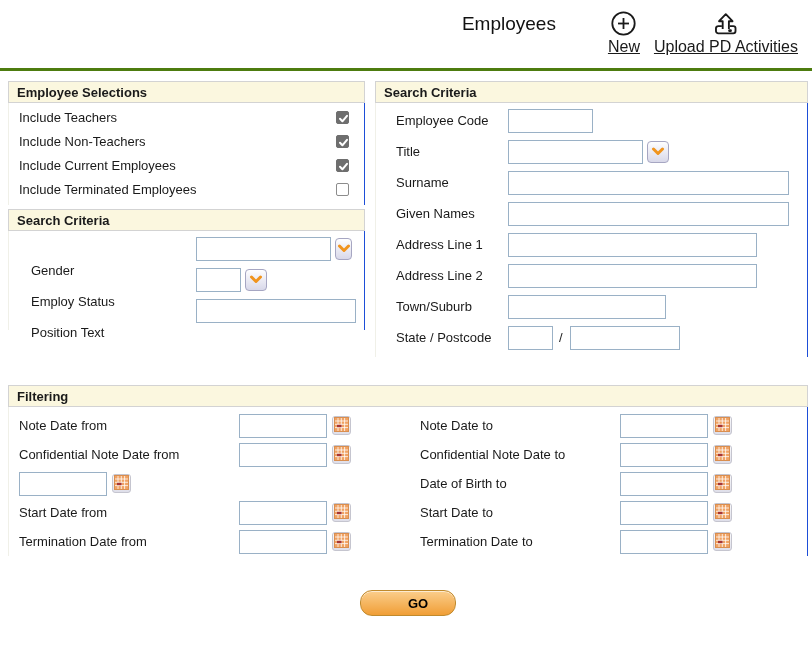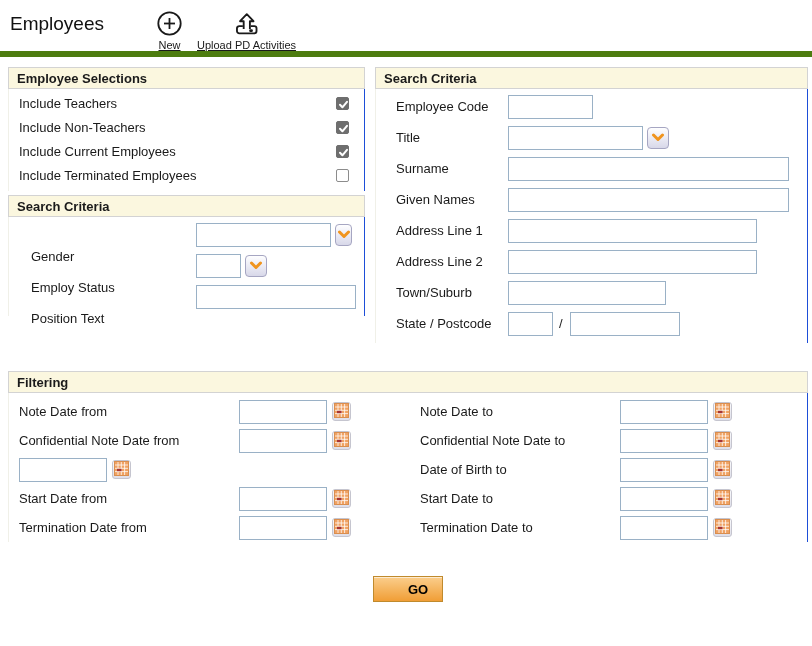--- a/index.html
+++ b/index.html
@@ -3,25 +3,25 @@
 <meta charset="utf-8">
 <style>
   * { box-sizing: border-box; }
   html,body { margin:0; padding:0; background:#fff; }
   body {
     width:812px; height:646px;
     font-family:"Liberation Sans", sans-serif;
     font-size:13px; color:#1a1a1a;
   }
   
-  .topbar { display:flex; align-items:flex-start; height:57px; padding:6px 0 0 10px; border-bottom:6px solid #4d7c0f; }
+  .topbar { display:flex; align-items:flex-start; height:71px; padding:6px 0 0 10px; border-bottom:3px solid #4d7c0f;justify-content:flex-end; }
   .page-title { font-size:19px; padding-top:7px; width:146px; color:#111; }
   .tool { text-align:center; margin-right:14px; cursor:pointer; }
   .tool .icon-slot { height:31px; display:flex; align-items:flex-end; justify-content:center; }
-  .tool-link { font-size:11px; color:#1a1a1a; text-decoration:underline; white-space:nowrap; display:inline-block; margin-top:1px; }
+  .tool-link { font-size:16px; color:#1a1a1a; text-decoration:underline; white-space:nowrap; display:inline-block; margin-top:1px; }
   
   .content { padding:10px 4px 0 8px; }
   .cols { display:flex; gap:10px; align-items:flex-start; }
   .col-left  { width:357px; }
   .col-right { width:433px; }
   .sec-header { background:#fbf7df; border:1px solid #d3d3d3; font-weight:bold; font-size:13px; height:22px; line-height:16px; padding:3px 8px; }
   .sec-body { border-left:1px solid #f0f0e8; border-right:1px solid #1d4ed8; }
   
   .cbrow { display:flex; align-items:center; height:24px; padding:0 15px 0 10px; }
   .cbrow .lbl { flex:1; }
@@ -47,21 +47,21 @@
   .fcol { width:400px; }
   .frow-f { display:flex; align-items:center; height:29px; }
   .fcol-1 .frow-f { padding-left:10px; }
   .fcol-2 .frow-f { padding-left:12px; }
   .flabel-f1 { width:220px; flex:0 0 220px; }
   .flabel-f2 { width:200px; flex:0 0 200px; }
   .cal-btn { width:19px; height:19px; margin-left:5px; border:1px solid #c5c5cf; border-radius:3px;
     background:linear-gradient(#fbfbfd,#dedee9); display:flex; align-items:center; justify-content:center; padding:0; cursor:pointer; }
   
   .go-row { display:flex; justify-content:center; margin-top:34px; }
-  .go-btn { width:70px; height:26px; border:1px solid #c08a2d; border-radius:0;
+  .go-btn { width:96px; height:26px; border:1px solid #c08a2d; border-radius:12px;
     background:linear-gradient(#fbce8c,#f09e36); box-shadow:inset 0 1px 0 rgba(255,255,255,.6);
     font:bold 13px "Liberation Sans", sans-serif; color:#000; cursor:pointer;padding-left:26px; }
   .sel-body { padding:2px 0 4px; }
   .crit-body { padding:2px 12px 4px; }
   .mt4 { margin-top:4px; }
 </style>
 </head>
 <body>
 
 <div class="topbar">

